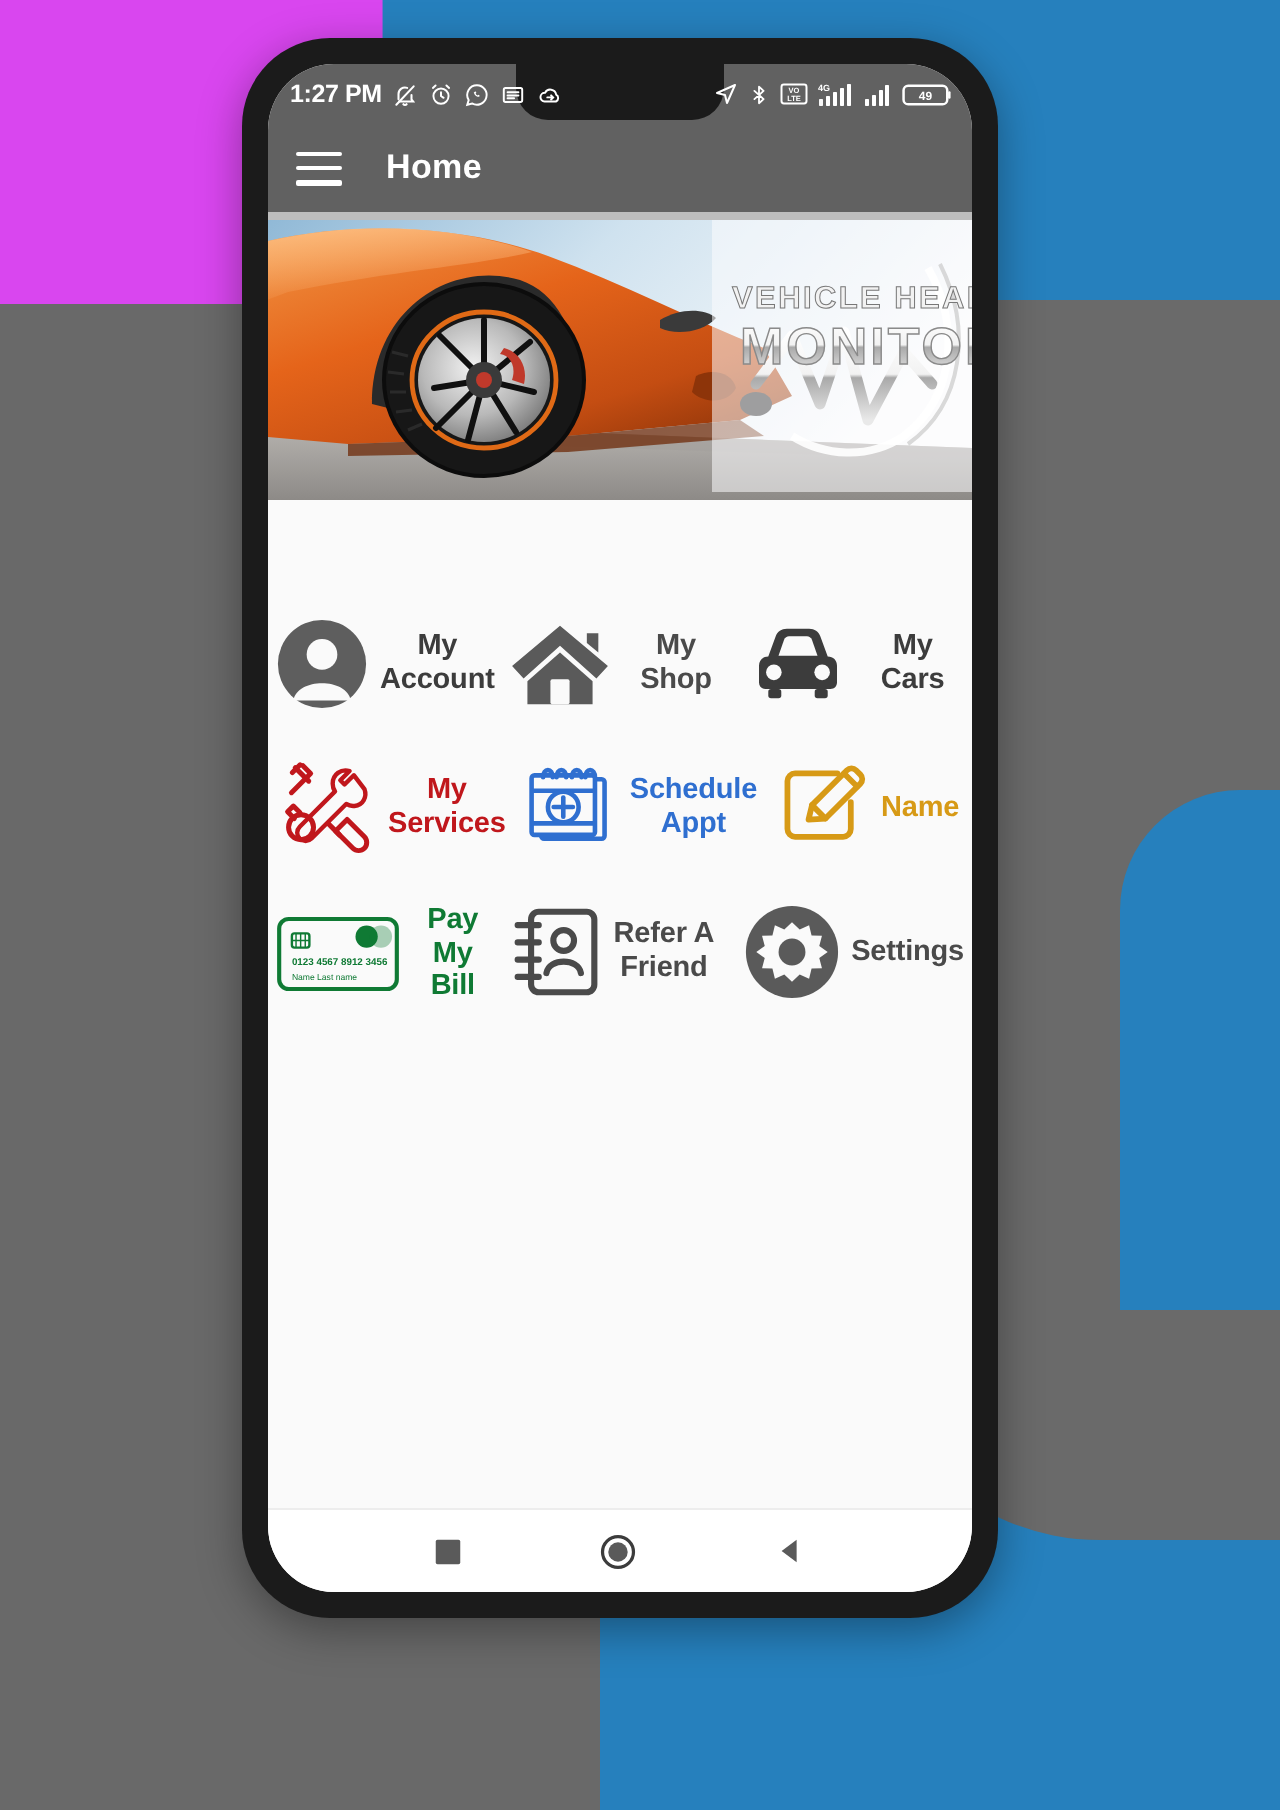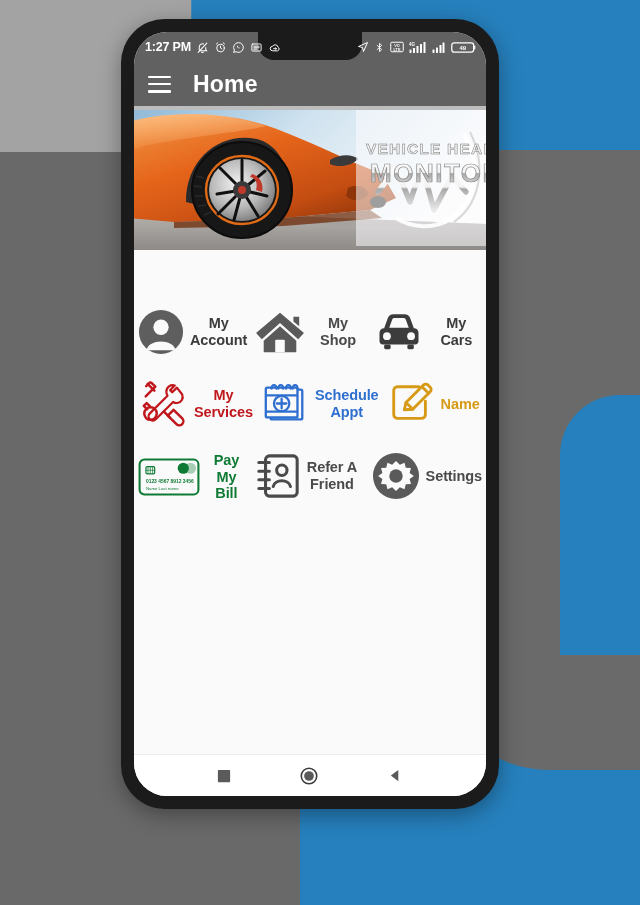--- a/index.html
+++ b/index.html
@@ -9,21 +9,21 @@
     height: 905px;
     overflow: hidden;
     background: #ffffff;
     font-family: "Liberation Sans", sans-serif;
   }
 
   #stage {
     position: relative;
     width: 640px;
     height: 905px;
-    background: #a3a3a3;
+    background: #d946ef;
     overflow: hidden;
   }
 
   
   .bg-blue {
     position: absolute;
     left: 72px;
     top: 0px;
     width: 568px;
     height: 905px;
@@ -162,21 +162,21 @@
   }
   .hamburger span {
     display: block;
     height: 2.6px;
     background: #ffffff;
     border-radius: 1px;
   }
 
   .appbar-title {
     color: #ffffff;
-    font-size: 23px;
+    font-size: 17px;
     font-weight: bold;
     letter-spacing: 0.2px;
   }
 
   
   .banner {
     position: relative;
     height: 144px;
     flex: 0 0 auto;
     overflow: hidden;

